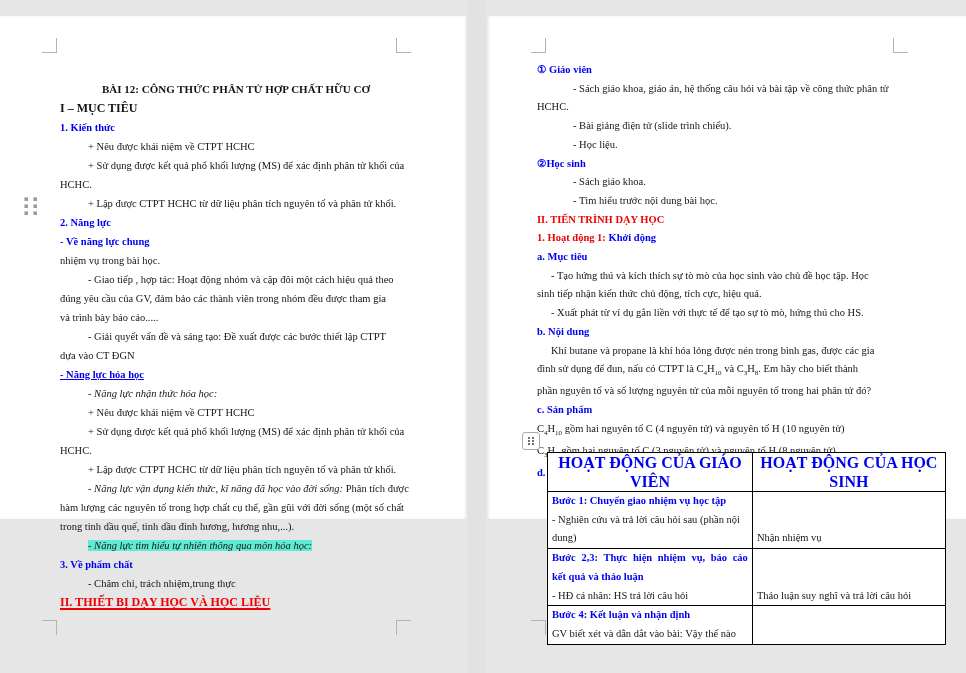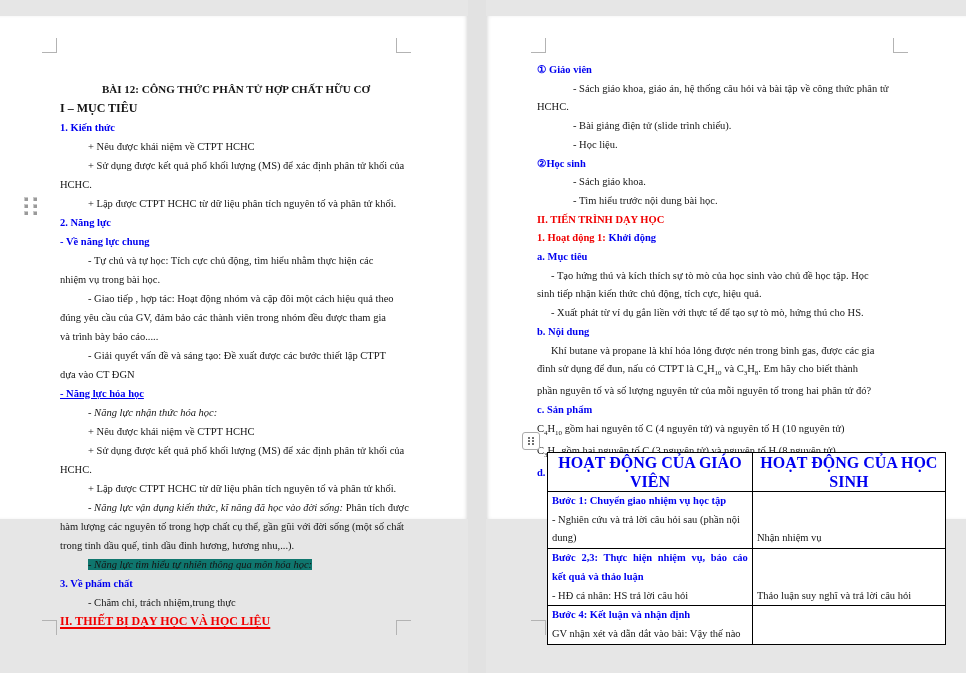--- a/index.html
+++ b/index.html
@@ -23,21 +23,21 @@
   .h{font-size:12px;}
   .ind{padding-left:28px;}
   .ind1{padding-left:14px;}
   .ind2{padding-left:36px;}
   .b{font-weight:bold;}
   .bb{font-weight:bold;color:#0000f0;}
   .bbu{font-weight:bold;color:#0000f0;text-decoration:underline;}
   .rb{font-weight:bold;color:#f00000;}
   .rbu{font-weight:bold;color:#f00000;text-decoration:underline;text-decoration-thickness:1.5px;text-underline-offset:2px;}
   .i{font-style:italic;}
-  .hl{background:#0f766e;}
+  .hl{background:#5eead4;}
   .sub{font-size:7px;vertical-align:-2.5px;}
 
   
   .crop{position:absolute;width:14px;height:14px;}
   .crop.tlm{border-right:1px solid #b3b3b3;border-bottom:1px solid #b3b3b3;}
   .crop.trm{border-left:1px solid #b3b3b3;border-bottom:1px solid #b3b3b3;}
   .crop.blm{border-right:1px solid #b3b3b3;border-top:1px solid #b3b3b3;}
   .crop.brm{border-left:1px solid #b3b3b3;border-top:1px solid #b3b3b3;}
 
   
@@ -70,21 +70,20 @@
   <div class="textblock" id="left-lines">
       <div class="tl title"><span class="b">BÀI 12: CÔNG THỨC PHÂN TỬ HỢP CHẤT HỮU CƠ</span></div>
       <div class="tl h"><span class="b">I – MỤC TIÊU</span></div>
       <div class="tl "><span class="bb">1. Kiến thức</span></div>
       <div class="tl ind"><span class="n">+ Nêu được khái niệm về CTPT HCHC</span></div>
       <div class="tl ind"><span class="n">+ Sử dụng được kết quả phổ khối lượng (MS) để xác định phân tử khối của</span></div>
       <div class="tl "><span class="n">HCHC.</span></div>
       <div class="tl ind"><span class="n">+ Lập được CTPT HCHC từ dữ liệu phân tích nguyên tố và phân tử khối.</span></div>
       <div class="tl "><span class="bb">2. Năng lực</span></div>
       <div class="tl "><span class="bb">- Về năng lực chung</span></div>
-      <div class="tl ind"><span class="n">- Tự chủ và tự học: Tích cực chủ động, tìm hiểu nhằm thực hiện các</span></div>
       <div class="tl "><span class="n">nhiệm vụ trong bài học.</span></div>
       <div class="tl ind"><span class="n">- Giao tiếp , hợp tác: Hoạt động nhóm và cặp đôi một cách hiệu quả theo</span></div>
       <div class="tl "><span class="n">đúng yêu cầu của GV, đảm bảo các thành viên trong nhóm đều được tham gia</span></div>
       <div class="tl "><span class="n">và trình bày báo cáo.....</span></div>
       <div class="tl ind"><span class="n">- Giải quyết vấn đề và sáng tạo: Đề xuất được các bước thiết lập CTPT</span></div>
       <div class="tl "><span class="n">dựa vào CT ĐGN</span></div>
       <div class="tl "><span class="bbu">- Năng lực hóa học</span></div>
       <div class="tl ind"><span class="i">- Năng lực nhận thức hóa học:</span></div>
       <div class="tl ind"><span class="n">+ Nêu được khái niệm về CTPT HCHC</span></div>
       <div class="tl ind"><span class="n">+ Sử dụng được kết quả phổ khối lượng (MS) để xác định phân tử khối của</span></div>
@@ -184,18 +183,18 @@
           <div class="cl bb ">kết quả và thảo luận</div>
           <div class="cl n ">- HĐ cá nhân: HS trả lời câu hỏi</div>
         </td>
         <td class="hs-cell">
           <div class="cl">Thảo luận suy nghĩ và trả lời câu hỏi</div>
         </td>
       </tr>
       <tr class="r3">
         <td>
           <div class="cl bb ">Bước 4: Kết luận và nhận định</div>
-          <div class="cl n ">GV nhận xét và dẫn dắt vào bài: Vậy thế nào</div>
+          <div class="cl n ">GV biết xét và dẫn dắt vào bài: Vậy thế nào</div>
         </td>
         <td class="hs-cell"></td>
       </tr>
     </tbody>
 </table>
 
 </body></html>

